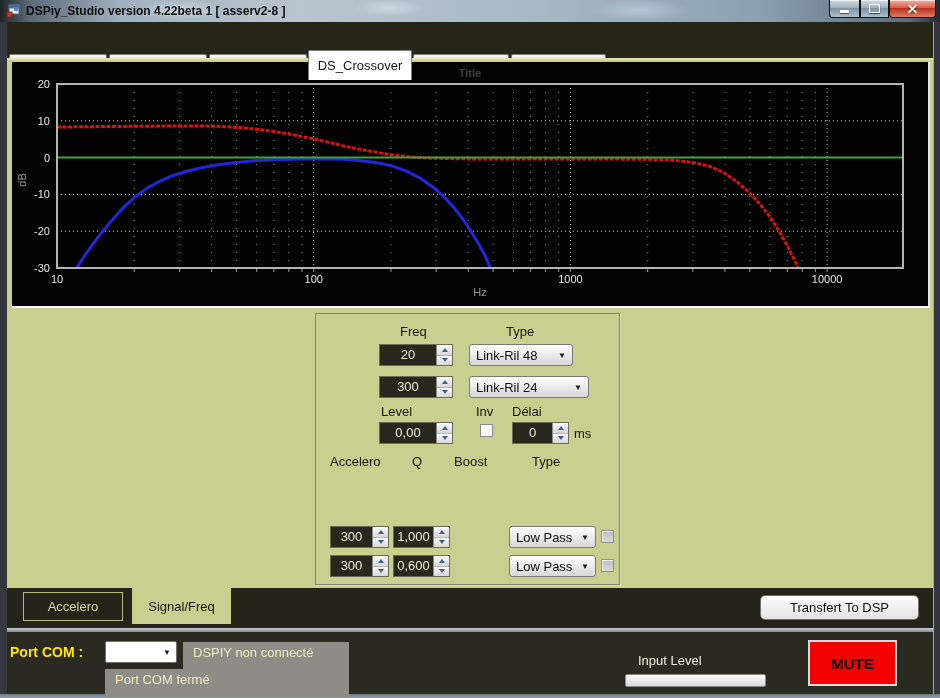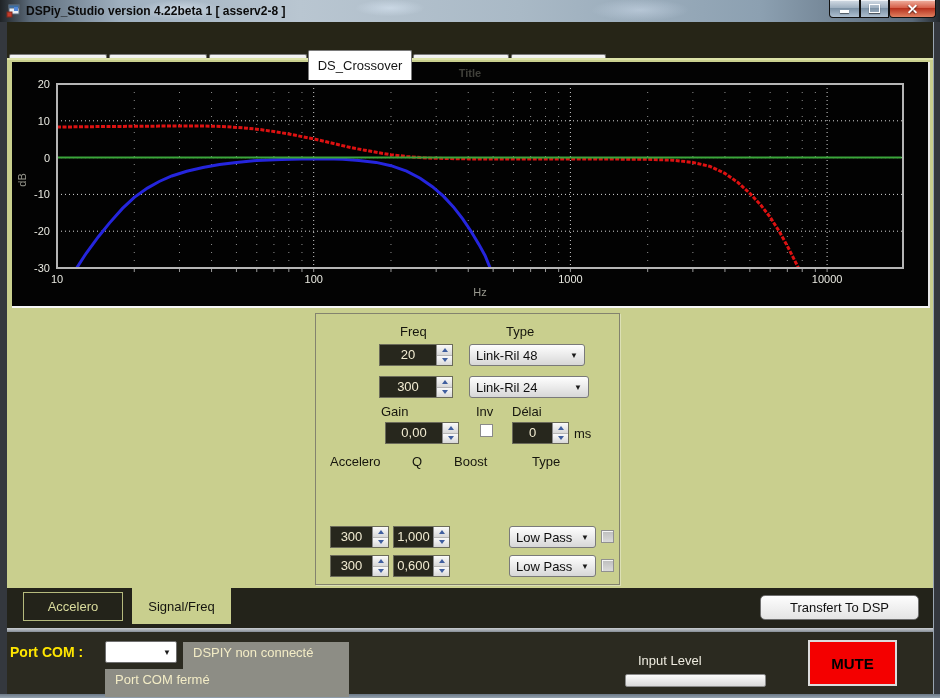--- a/index.html
+++ b/index.html
@@ -232,44 +232,44 @@
         <div class="spin-val">20</div>
         <div class="spin-btns">
           <div class="sb">
               <i class="tri-up"></i>
             </div>
           <div class="sb">
               <i class="tri-down"></i>
             </div>
         </div>
       </div>
-      <div class="combo" style="left:153px;top:30px;width:116px;">
+      <div class="combo" style="left:153px;top:30px;width:104px;">
           <span>Link-Ril 48</span>
         </div>
 
       <div class="spin" style="left:63px;top:62px;width:74px;">
         <div class="spin-val">300</div>
         <div class="spin-btns">
           <div class="sb">
               <i class="tri-up"></i>
             </div>
           <div class="sb">
               <i class="tri-down"></i>
             </div>
         </div>
       </div>
       <div class="combo" style="left:153px;top:62px;width:120px;">
           <span>Link-Ril 24</span>
         </div>
 
-      <span class="lbl" style="left:65px;top:90px;">Gain</span>
+      <span class="lbl" style="left:65px;top:90px;">Level</span>
       <span class="lbl" style="left:160px;top:90px;">Inv</span>
       <span class="lbl" style="left:196px;top:90px;">Délai</span>
 
-      <div class="spin" style="left:69px;top:108px;width:74px;justify-content:space-between;">
+      <div class="spin" style="left:63px;top:108px;width:74px;justify-content:space-between;">
         <div class="spin-val">0,00</div>
         <div class="spin-btns">
           <div class="sb">
               <i class="tri-up"></i>
             </div>
           <div class="sb">
               <i class="tri-down"></i>
             </div>
         </div>
       </div>

